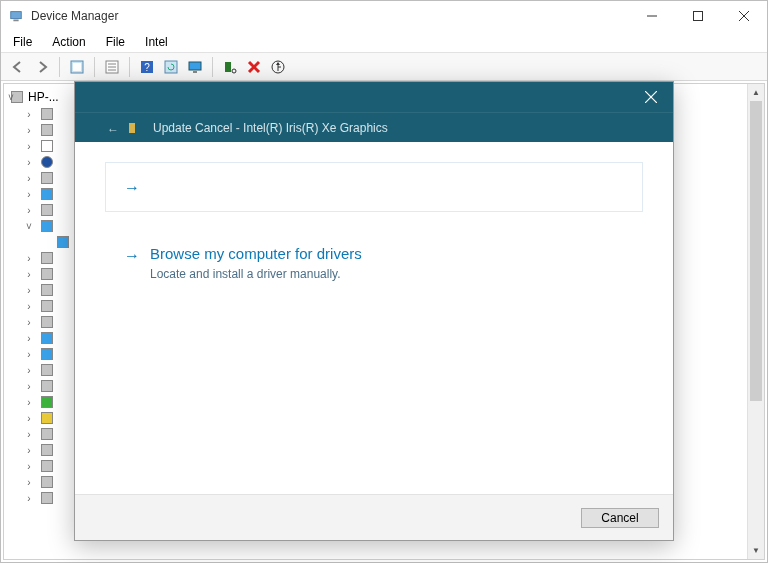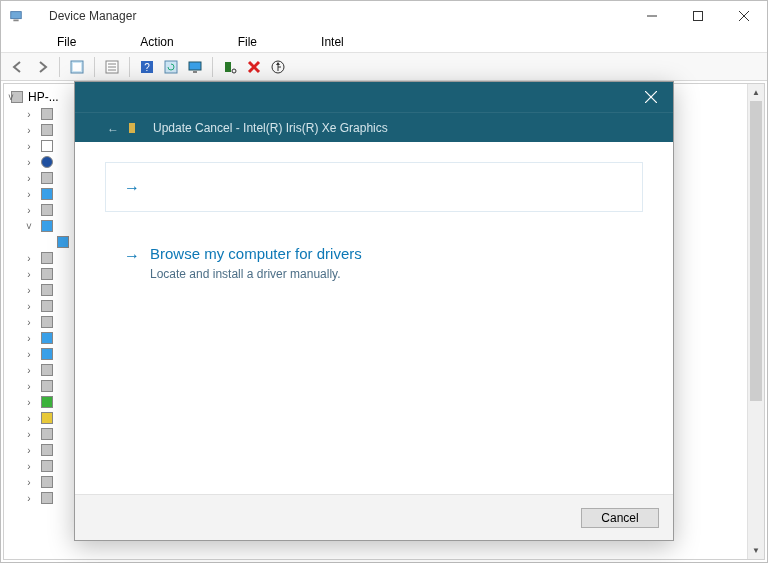--- a/index.html
+++ b/index.html
@@ -1,29 +1,29 @@
 <!DOCTYPE html>
 <html><head>
 <meta charset="utf-8">
 <style>
   * { box-sizing: border-box; margin: 0; padding: 0; }
   body { font-family: "Segoe UI", Tahoma, sans-serif; font-size: 12px; background: #fff; width: 768px; height: 563px; overflow: hidden; position: relative; }
 
   
   .window { width: 768px; height: 563px; border: 1px solid #bdbdbd; background: #fff; }
   .titlebar { height: 30px; display: flex; align-items: center; justify-content: space-between; padding-left: 8px; }
-  .titlebar-left { display: flex; align-items: center; gap: 22px; }
+  .titlebar-left { display: flex; align-items: center; gap: 4px; }
   .titlebar-left .title { font-size: 12px; color: #333; }
   .titlebar-right { display: flex; }
   .winbtn { width: 46px; height: 30px; display: flex; align-items: center; justify-content: center; color: #555; }
   .winbtn svg { width: 10px; height: 10px; }
 
   
   .menubar { height: 22px; border-bottom: 1px solid #e2e2e2; display: flex; align-items: center; padding-left: 4px; gap: 4px; }
-  .menubar span { padding: 2px 8px; font-size: 12px; color: #000; margin-left: 44px; }
+  .menubar span { padding: 2px 8px; font-size: 12px; color: #000; }
 
   
   .toolbar { height: 28px; border-bottom: 1px solid #d7d7d7; display: flex; align-items: center; padding-left: 6px; gap: 2px; background: #f8f8f8; }
   .tbtn { width: 22px; height: 22px; display: flex; align-items: center; justify-content: center; border: 1px solid transparent; }
   .tsep { width: 1px; height: 20px; background: #d0d0d0; margin: 0 4px; }
 
   
   .content { position: relative; height: calc(563px - 30px - 22px - 28px - 2px); display: flex; }
   .tree-wrap { flex: 1; position: relative; border: 1px solid #d0d0d0; margin: 2px; overflow: hidden; }
   .tree { padding: 4px 2px; font-size: 12px; color: #000; }

